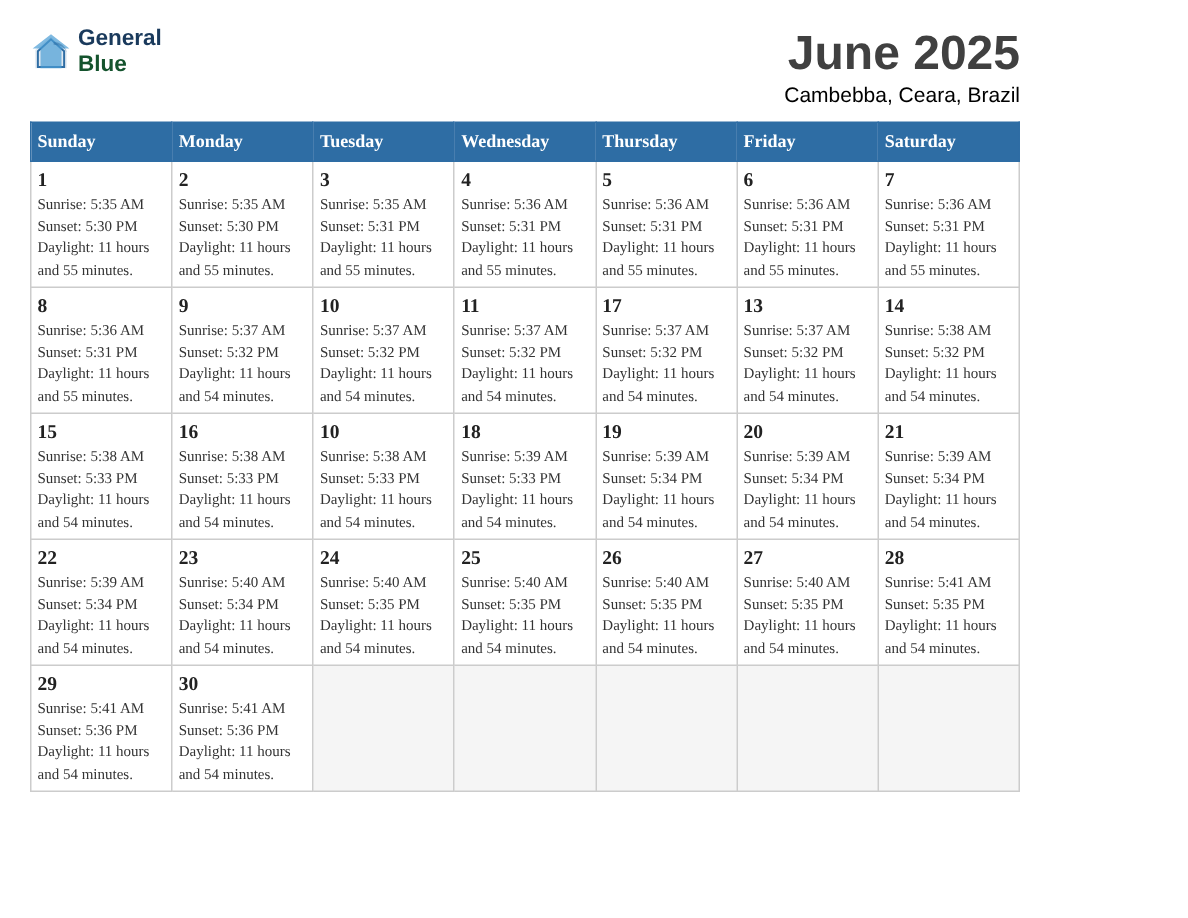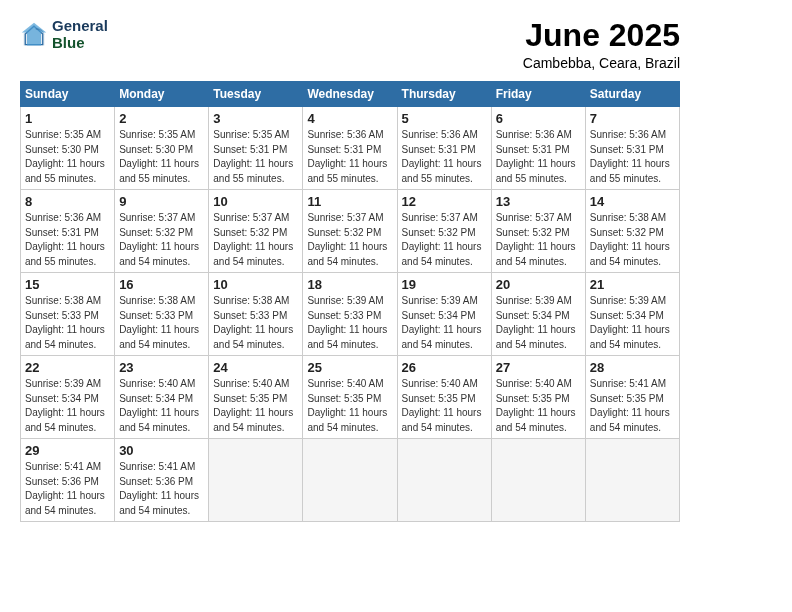--- a/index.html
+++ b/index.html
@@ -36,32 +36,33 @@
     .logo-icon {
       width: 28px;
       height: 28px;
     }
     .title-block {
       text-align: right;
     }
     .month-title {
       font-size: 32px;
       font-weight: bold;
-      color: #000000;
+      color: #404040;
       line-height: 1.1;
     }
     .location {
       font-size: 14px;
       color: #000000;
       margin-top: 2px;
     }
     .calendar {
       width: 100%;
       border-collapse: collapse;
       table-layout: fixed;
+      font-family: Liberation Serif, serif;
     }
     .calendar th {
       background: #2e6da4;
       color: #fff;
       font-size: 12px;
       font-weight: bold;
       padding: 5px 4px;
       text-align: left;
       border: 1px solid #2e6da4;
     }
@@ -171,21 +172,21 @@
           </td>
           <td>
             <span class="day-num">10</span>
             <div class="cell-content">Sunrise: 5:37 AM<br>Sunset: 5:32 PM<br>Daylight: 11 hours<br>and 54 minutes.</div>
           </td>
           <td>
             <span class="day-num">11</span>
             <div class="cell-content">Sunrise: 5:37 AM<br>Sunset: 5:32 PM<br>Daylight: 11 hours<br>and 54 minutes.</div>
           </td>
           <td>
-            <span class="day-num">12</span>
+            <span class="day-num">17</span>
             <div class="cell-content">Sunrise: 5:37 AM<br>Sunset: 5:32 PM<br>Daylight: 11 hours<br>and 54 minutes.</div>
           </td>
           <td>
             <span class="day-num">13</span>
             <div class="cell-content">Sunrise: 5:37 AM<br>Sunset: 5:32 PM<br>Daylight: 11 hours<br>and 54 minutes.</div>
           </td>
           <td>
             <span class="day-num">14</span>
             <div class="cell-content">Sunrise: 5:38 AM<br>Sunset: 5:32 PM<br>Daylight: 11 hours<br>and 54 minutes.</div>
           </td>

